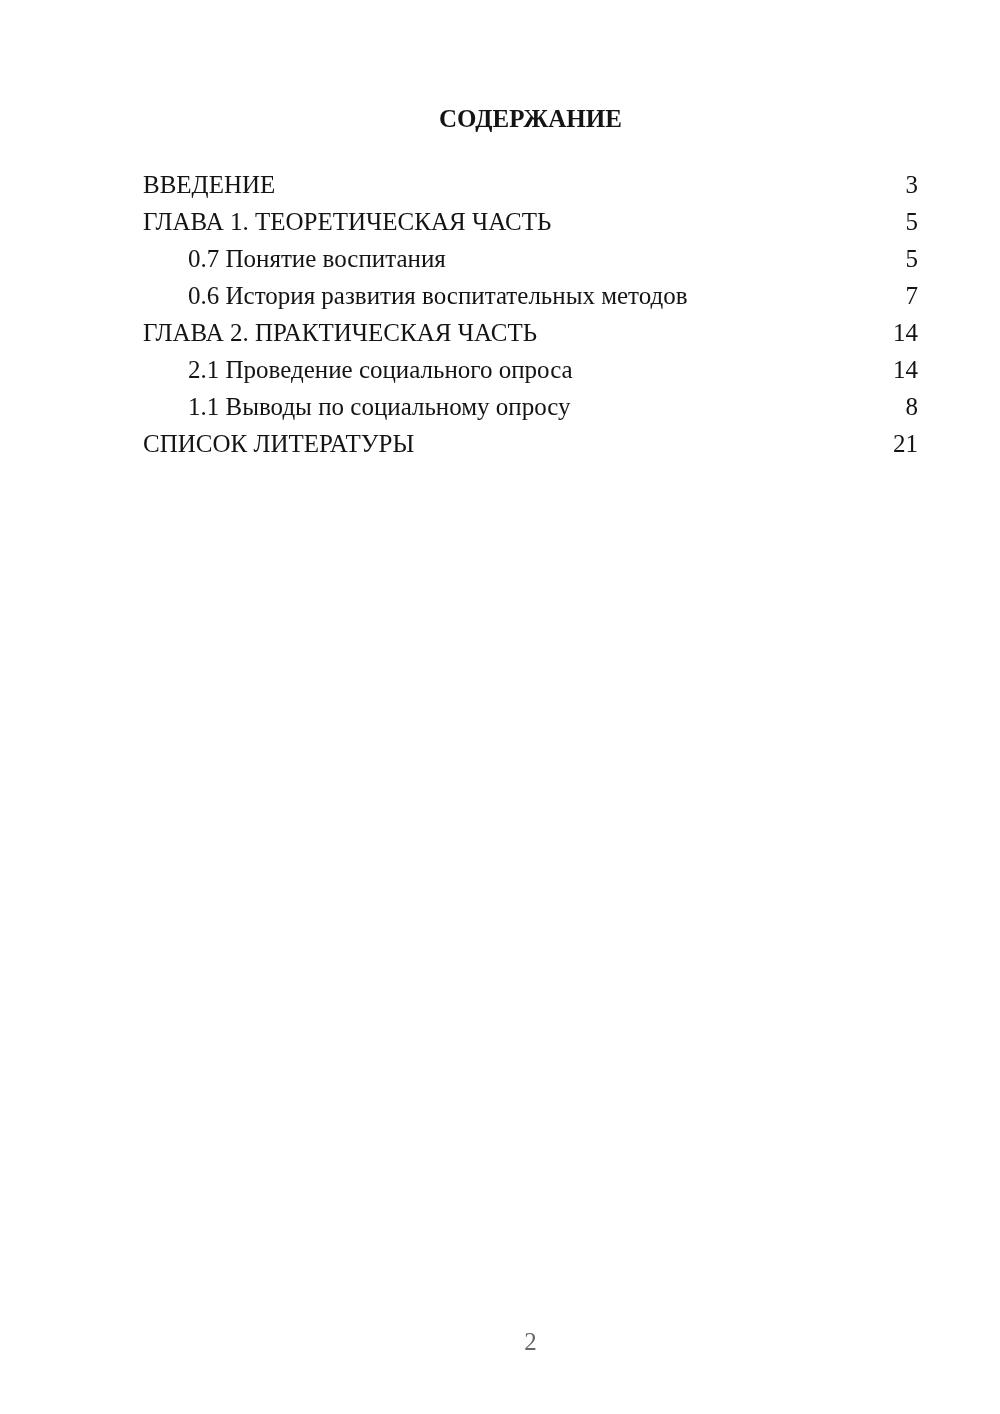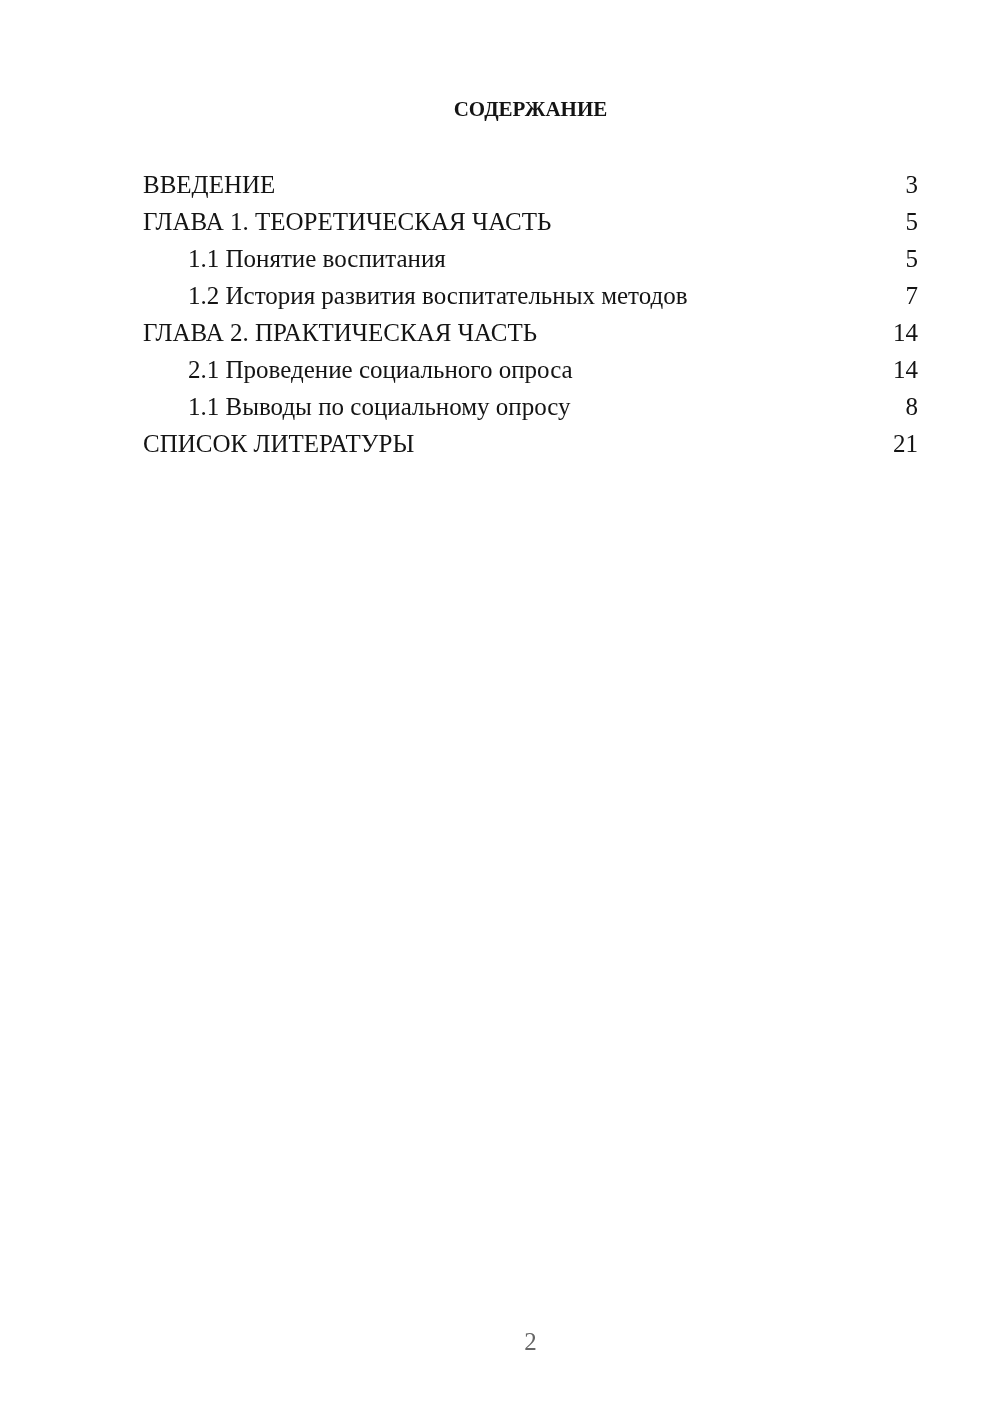--- a/index.html
+++ b/index.html
@@ -20,24 +20,24 @@
     left: 0;
     top: 0;
     width: 1000px;
     height: 1414px;
     background: #ffffff;
   }
   .doc-title {
     position: absolute;
     left: 143px;
     width: 775px;
-    top: 94px;
+    top: 104px;
     text-align: center;
     font-weight: bold;
-    font-size: 21px;
+    font-size: 25px;
     line-height: 30px;
     white-space: nowrap;
   }
   .toc {
     position: absolute;
     left: 143px;
     width: 775px;
     top: 166px;
   }
   .toc-row {
@@ -83,26 +83,26 @@
       <span class="toc-label">ВВЕДЕНИЕ</span>
       <span class="toc-page">3</span>
     </div>
 
     <div class="toc-row lvl0">
       <span class="toc-label">ГЛАВА 1. ТЕОРЕТИЧЕСКАЯ ЧАСТЬ</span>
       <span class="toc-page">5</span>
     </div>
 
     <div class="toc-row lvl1">
-      <span class="toc-label">1.1 Понятие воспитания</span>
+      <span class="toc-label">0.7 Понятие воспитания</span>
       <span class="toc-page">5</span>
     </div>
 
     <div class="toc-row lvl1">
-      <span class="toc-label">1.2 История развития воспитательных методов</span>
+      <span class="toc-label">0.6 История развития воспитательных методов</span>
       <span class="toc-page">7</span>
     </div>
 
 
 
     <div class="toc-row lvl0">
       <span class="toc-label">ГЛАВА 2. ПРАКТИЧЕСКАЯ ЧАСТЬ</span>
       <span class="toc-page">14</span>
     </div>
 

